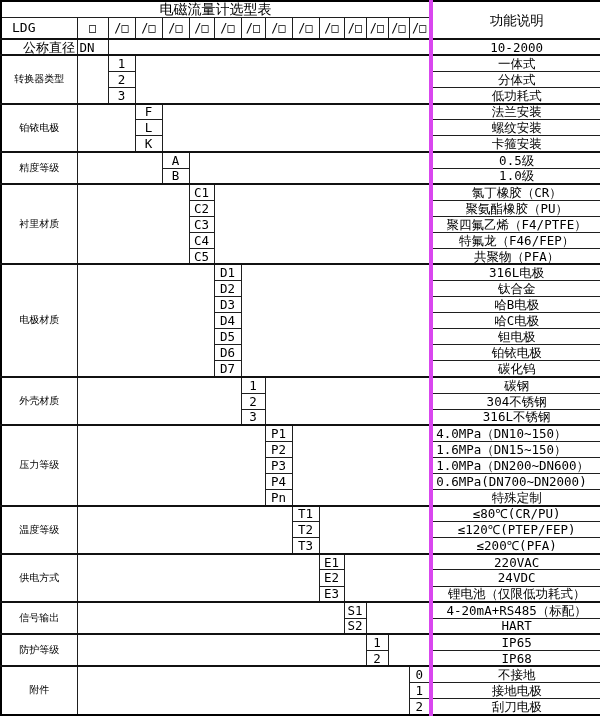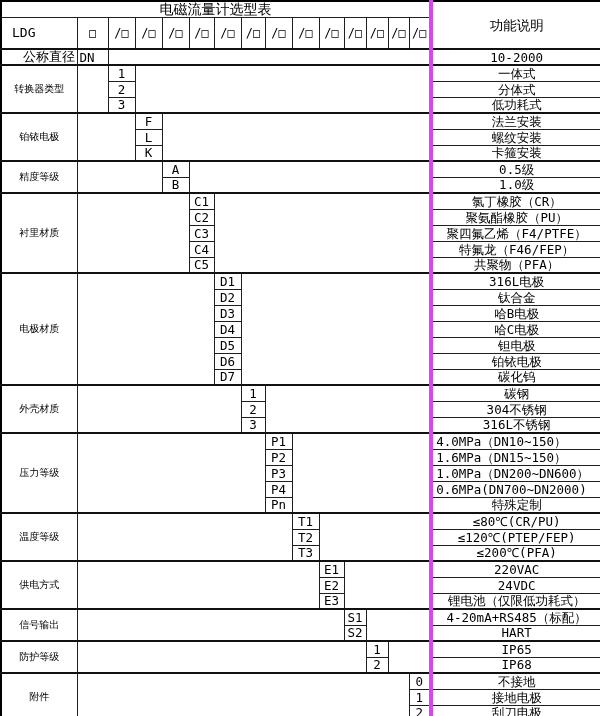--- a/index.html
+++ b/index.html
@@ -13,21 +13,21 @@
     color:#000; background:#fff;
   }
   td {
     border:1px solid #1f1f1f; padding:0;
     text-align:center; vertical-align:middle;
     font-size:12.5px; line-height:1.05;
     white-space:nowrap; overflow:hidden;
   }
   tr { height:16px; }
   tr.title-row { height:14px; }
-  tr.model-row { height:32px; }
+  tr.model-row { height:22px; }
   tr.sec td { border-top:2px solid #111; }
   td.fn, td.desc { border-left:4px solid #d946ef; }
   td.title-cell { font-size:14px; }
   td.fn { font-size:13.5px; }
   td.label { font-size:10px; }
   td.label-left { text-align:left; padding-left:21px; font-size:13px; }
   td.model { text-align:left; padding-left:10px; font-size:13px; }
   td.dncode { text-align:left; padding-left:2px;margin-top:8px; }
   td.slot { font-size:12px; }
   td.desc-left { text-align:left; padding-left:3px; }

